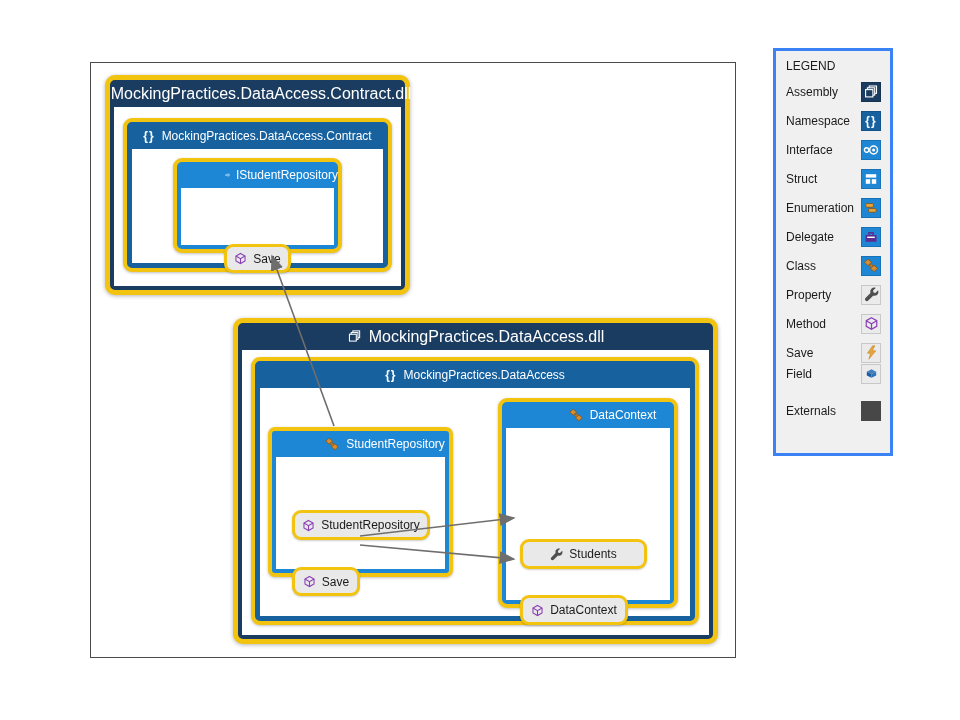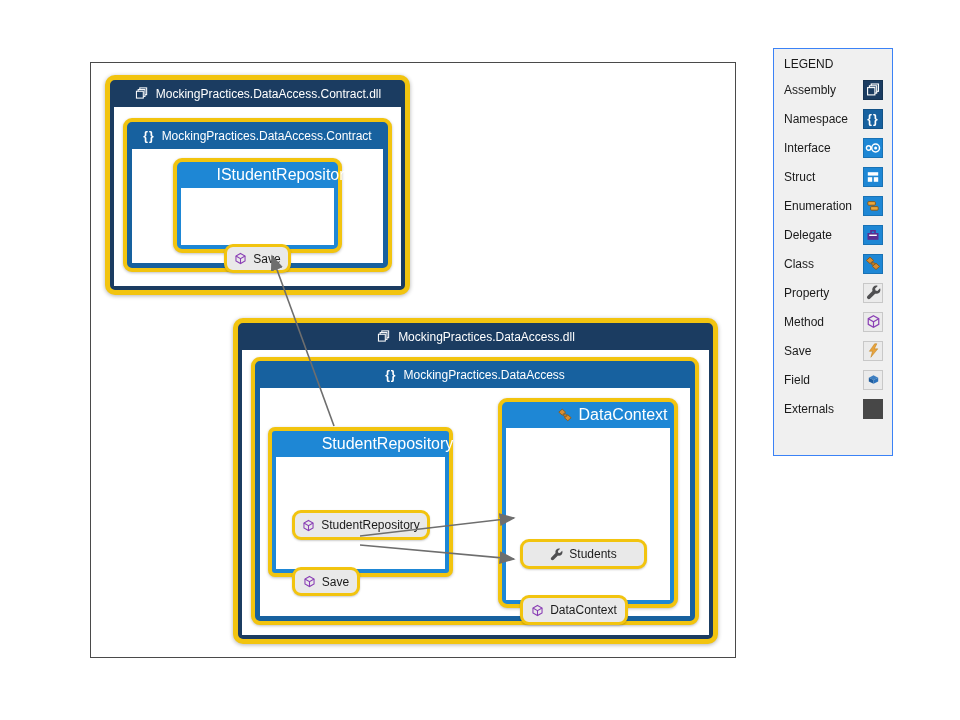--- a/index.html
+++ b/index.html
@@ -8,51 +8,51 @@
   .page { position:relative; width:960px; height:720px; background:#fff; }
 
   .canvas { position:absolute; left:90px; top:62px; width:646px; height:596px;
             border:1px solid #4a4a4a; background:#fff; }
 
   
   .assembly { position:absolute; background:#1B3C61; border:5px solid #F2C40F;
               border-radius:10px; box-shadow:0 1px 4px rgba(0,0,0,.3); }
   .asm-header { position:absolute; top:0; left:0; right:0; height:27px;
                 display:flex; align-items:center; justify-content:center; gap:7px;
-                color:#fff; font-size:12px; }
+                color:#fff; font-size:16px; }
   .asm-body { position:absolute; left:4px; right:4px; top:27px; bottom:4px;
               background:#fff; }
 
   .namespace { position:absolute; background:#17619F; border:4px solid #F2C40F;
                border-radius:9px; box-shadow:0 1px 3px rgba(0,0,0,.25); }
   .ns-header { position:absolute; top:0; left:0; right:0; height:27px;
                display:flex; align-items:center; justify-content:center; gap:7px;
                color:#fff; font-size:12px; }
   .ns-body { position:absolute; left:5px; right:5px; top:27px; bottom:5px; background:#fff; }
 
   .typebox { position:absolute; background:#1E87D5; border:4px solid #F2C40F;
              border-radius:9px; box-shadow:0 1px 3px rgba(0,0,0,.25); }
   .type-header { position:absolute; top:0; left:0; right:0; height:26px;
                  display:flex; align-items:center; justify-content:center; gap:6px;
-                 color:#fff; font-size:16px;padding-left:48px; }
+                 color:#fff; font-size:12px;padding-left:48px; }
   .type-body { position:absolute; left:4px; right:4px; top:26px; bottom:4px; background:#fff; }
 
   .member { position:absolute; background:#E9E9E9; border:3px solid #F2C40F;
             border-radius:9px; display:flex; align-items:center; justify-content:center;
             gap:6px; font-size:12px; color:#1a1a1a; box-shadow:0 1px 2px rgba(0,0,0,.2);margin-top:42px; }
 
   .glyph { font-weight:bold; font-size:12px; color:#fff; letter-spacing:1px; }
 
   
   .arrows { position:absolute; left:0; top:0; width:960px; height:720px;
             pointer-events:none; z-index:40; }
 
   
   .legend { position:absolute; left:773px; top:48px; width:120px; height:408px;
-            background:#F0F0F0; border:1px solid #3b82f6; }
+            background:#F0F0F0; border:3px solid #3b82f6; }
   .legend-title { position:absolute; left:10px; top:8px; font-size:12px; color:#1a1a1a; }
   .legend-row { position:absolute; left:0; width:100%; height:29px; }
   .legend-label { position:absolute; left:10px; top:50%; transform:translateY(-50%);
                   font-size:12px; color:#1a1a1a;text-align:right; }
   .legend-icon { position:absolute; right:9px; top:50%; transform:translateY(-50%);
                  width:20px; height:20px; display:flex; align-items:center;
                  justify-content:center; border:1px solid rgba(0,0,0,.15); }
   .bg-navy { background:#1B3C61; } .bg-nsblue { background:#17619F; }
   .bg-blue { background:#1E87D5; } .bg-gray { background:#EBEBEB; }
   .bg-dark { background:#474747; border-color:#474747; }
@@ -297,21 +297,21 @@
 
     <div class="legend-row" style="top:287px;">
       <span class="legend-label">Save</span>
       <span class="legend-icon bg-gray">
         <svg width="15" height="15" viewBox="0 0 16 16">
           <path d="M9.2 0.8 L3.6 8.8 H6.9 L5.2 15.2 L12.6 6.2 H8.9 L11.6 0.8 Z" fill="#E8A33D" stroke="#B97A14" stroke-width="0.5"></path>
           </svg>
       </span>
     </div>
 
-    <div class="legend-row" style="top:316px;">
+    <div class="legend-row" style="top:308px;">
       <span class="legend-label">Field</span>
       <span class="legend-icon bg-gray">
         <svg width="15" height="15" viewBox="0 0 16 16">
           <polygon points="3,6 8,3.5 13,6 8,8.5" fill="#3E7FC1"></polygon>
           <polygon points="3,6 8,8.5 8,12.5 3,10" fill="#1E5C9E"></polygon>
           <polygon points="8,8.5 13,6 13,10 8,12.5" fill="#2B72BC"></polygon>
           </svg>
       </span>
     </div>
 

